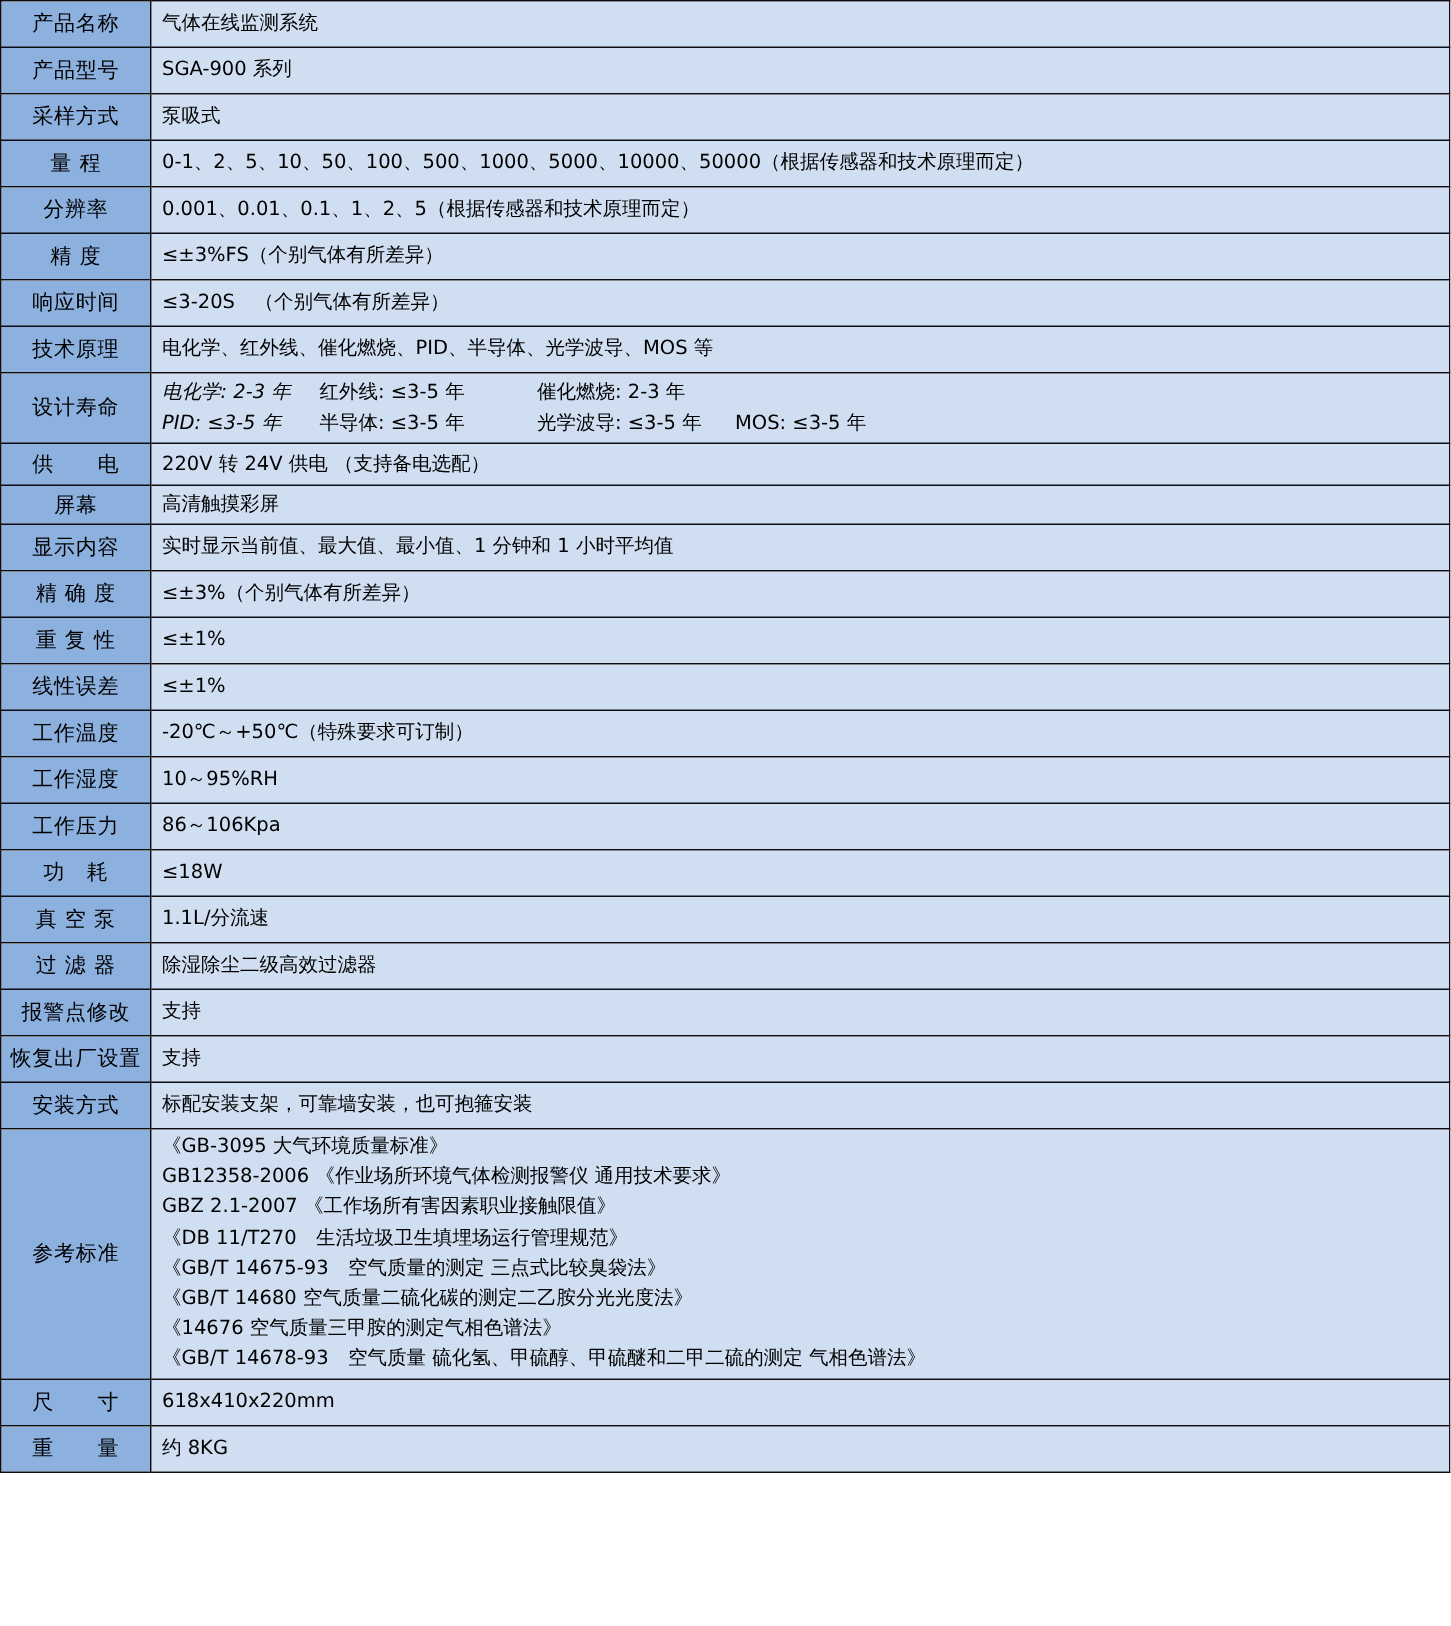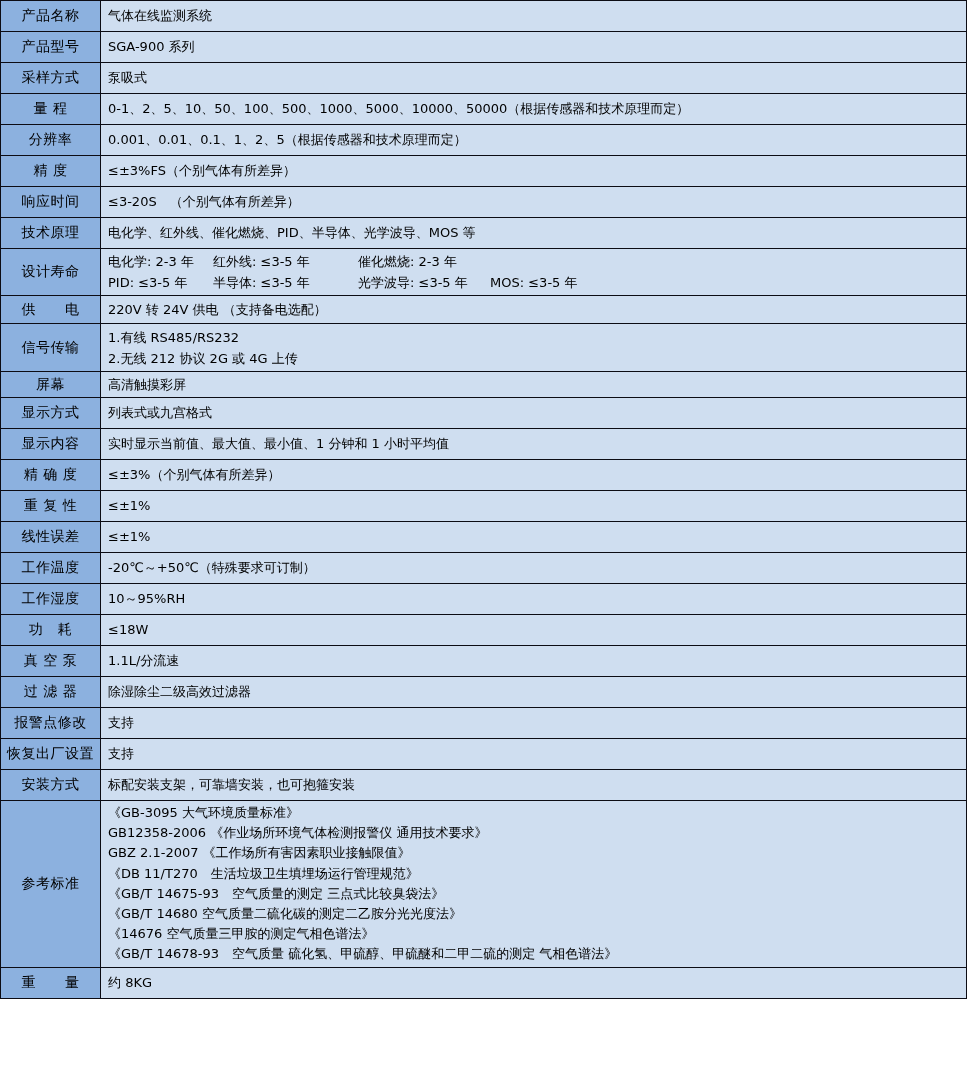--- a/index.html
+++ b/index.html
@@ -28,21 +28,21 @@
     line-height:1.35;
   }
   tr.r31{height:31px;}
   tr.r45{height:45px;}
   tr.r28{height:28px;margin-top:10px;}
   tr.r48{height:48px;}
   tr.r26{height:26px;}
   tr.r162{height:162px;}
   .lines div{line-height:21px;}
   .ref-lines div{line-height:20.2px;}
-  .g1{display:inline-block;width:105px;}
+  .g1{display:inline-block;width:105px;font-style:italic;}
   .g2{display:inline-block;width:145px;}
   .g3{display:inline-block;width:132px;}
 </style>
 </head>
 <body>
 
 <table class="spec">
   <tbody>
     <tr class="r31">
       <td class="lbl">产品名称</td>
@@ -80,34 +80,23 @@
       <td class="lbl">设计寿命</td>
       <td class="val lines">
         <div><span class="g1">电化学: 2-3 年</span><span class="g2">红外线: ≤3-5 年</span><span>催化燃烧: 2-3 年</span></div>
         <div><span class="g1">PID: ≤3-5 年</span><span class="g2">半导体: ≤3-5 年</span><span class="g3">光学波导: ≤3-5 年</span><span>MOS: ≤3-5 年</span></div>
       </td>
     </tr>
     <tr class="r28">
       <td class="lbl">供　　电</td>
       <td class="val">220V 转 24V 供电 （支持备电选配）</td>
     </tr>
-    <tr class="r48">
-      <td class="lbl">信号传输</td>
-      <td class="val lines">
-        <div>1.有线 RS485/RS232</div>
-        <div>2.无线 212 协议 2G 或 4G 上传</div>
-      </td>
-    </tr>
     <tr class="r26">
       <td class="lbl">屏幕</td>
       <td class="val">高清触摸彩屏</td>
-    </tr>
-    <tr class="r31">
-      <td class="lbl">显示方式</td>
-      <td class="val">列表式或九宫格式</td>
     </tr>
     <tr class="r31">
       <td class="lbl">显示内容</td>
       <td class="val">实时显示当前值、最大值、最小值、1 分钟和 1 小时平均值</td>
     </tr>
     <tr class="r31">
       <td class="lbl">精 确 度</td>
       <td class="val">≤±3%（个别气体有所差异）</td>
     </tr>
     <tr class="r31">
@@ -118,20 +107,24 @@
       <td class="lbl">线性误差</td>
       <td class="val">≤±1%</td>
     </tr>
     <tr class="r31">
       <td class="lbl">工作温度</td>
       <td class="val">-20℃～+50℃（特殊要求可订制）</td>
     </tr>
     <tr class="r31">
       <td class="lbl">工作湿度</td>
       <td class="val">10～95%RH</td>
+    </tr>
+    <tr class="r31">
+      <td class="lbl">工作压力</td>
+      <td class="val">86～106Kpa</td>
     </tr>
     <tr class="r31">
       <td class="lbl">功　耗</td>
       <td class="val">≤18W</td>
     </tr>
     <tr class="r31">
       <td class="lbl">真 空 泵</td>
       <td class="val">1.1L/分流速</td>
     </tr>
     <tr class="r31">
@@ -157,17 +150,21 @@
         <div>GB12358-2006 《作业场所环境气体检测报警仪 通用技术要求》</div>
         <div>GBZ 2.1-2007 《工作场所有害因素职业接触限值》</div>
         <div>《DB 11/T270　生活垃圾卫生填埋场运行管理规范》</div>
         <div>《GB/T 14675-93　空气质量的测定 三点式比较臭袋法》</div>
         <div>《GB/T 14680 空气质量二硫化碳的测定二乙胺分光光度法》</div>
         <div>《14676 空气质量三甲胺的测定气相色谱法》</div>
         <div>《GB/T 14678-93　空气质量 硫化氢、甲硫醇、甲硫醚和二甲二硫的测定 气相色谱法》</div>
       </td>
     </tr>
     <tr class="r31">
+      <td class="lbl">尺　　寸</td>
+      <td class="val">618x410x220mm</td>
+    </tr>
+    <tr class="r31">
       <td class="lbl">重　　量</td>
       <td class="val">约 8KG</td>
     </tr>
   </tbody>
 </table>
 
 </body></html>

